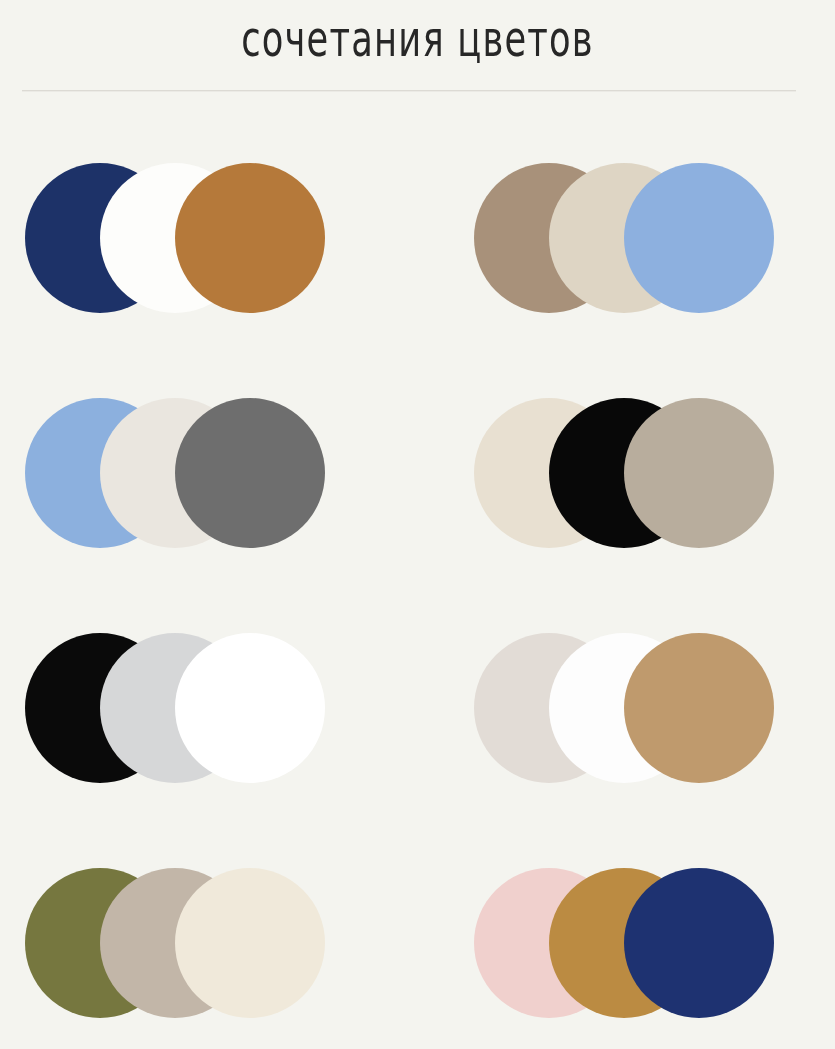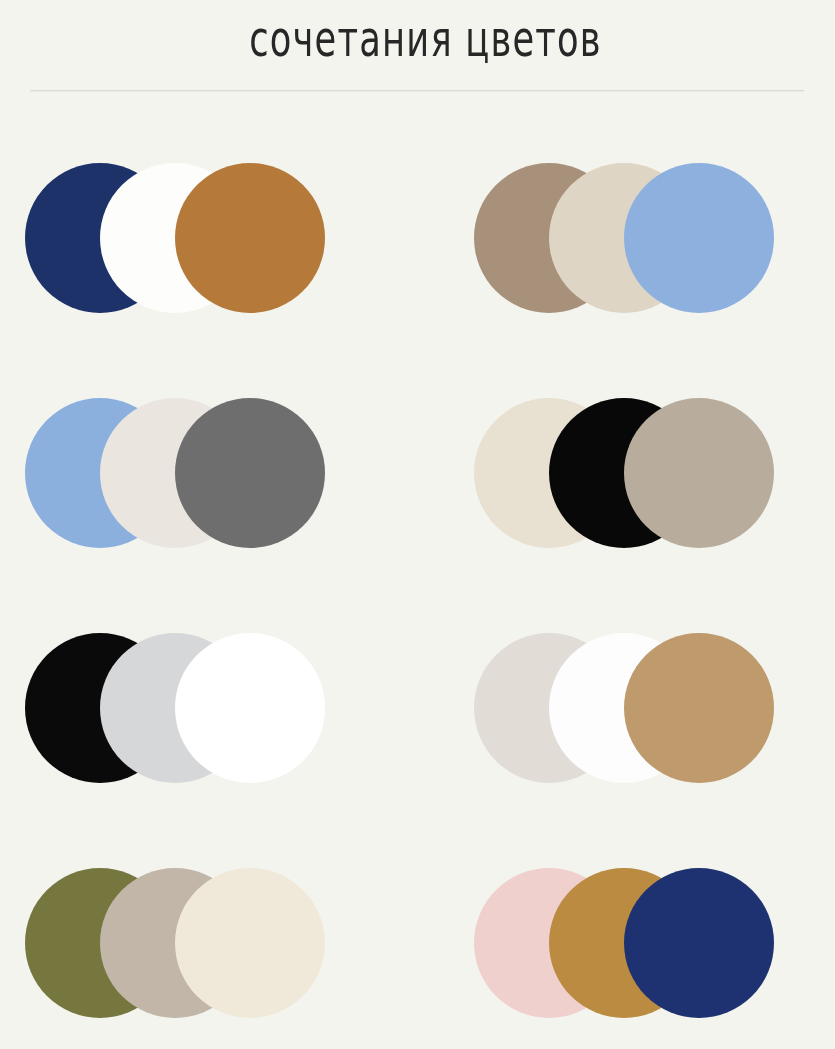--- a/index.html
+++ b/index.html
@@ -13,21 +13,21 @@
     background: #f4f4ef;
     font-family: "DejaVu Sans", sans-serif;
     overflow: hidden;
     position: relative;
   }
 
   
   .header {
     position: absolute;
     top: 0;
-    left: 8px;
+    left: 0;
     width: 789px;
     height: 100px;
   }
   .page-title {
     position: absolute;
     top: 10px;
     left: 0;
     width: 835px;
     text-align: center;
     font-family: "DejaVu Sans Condensed", "Liberation Sans Narrow", "Liberation Sans", sans-serif;

